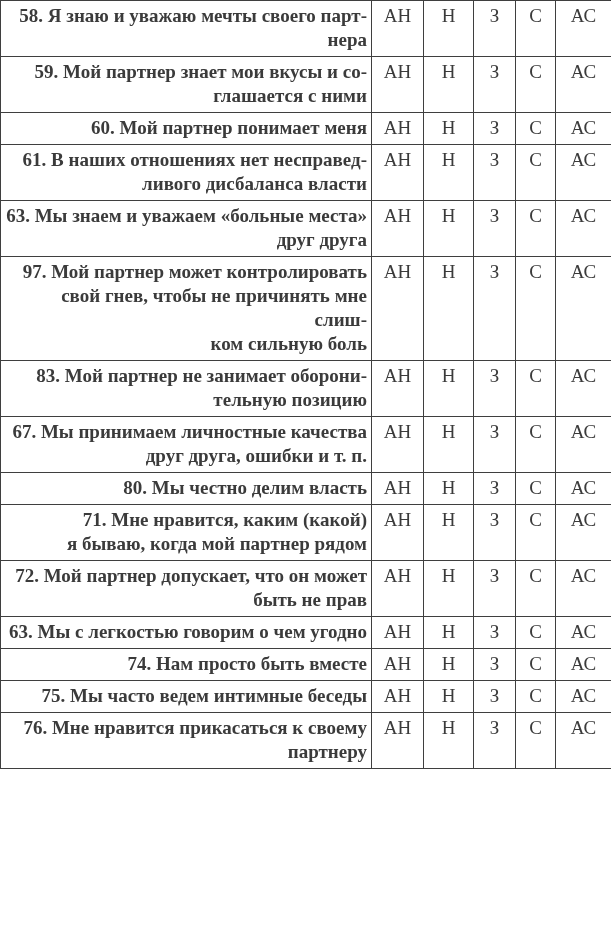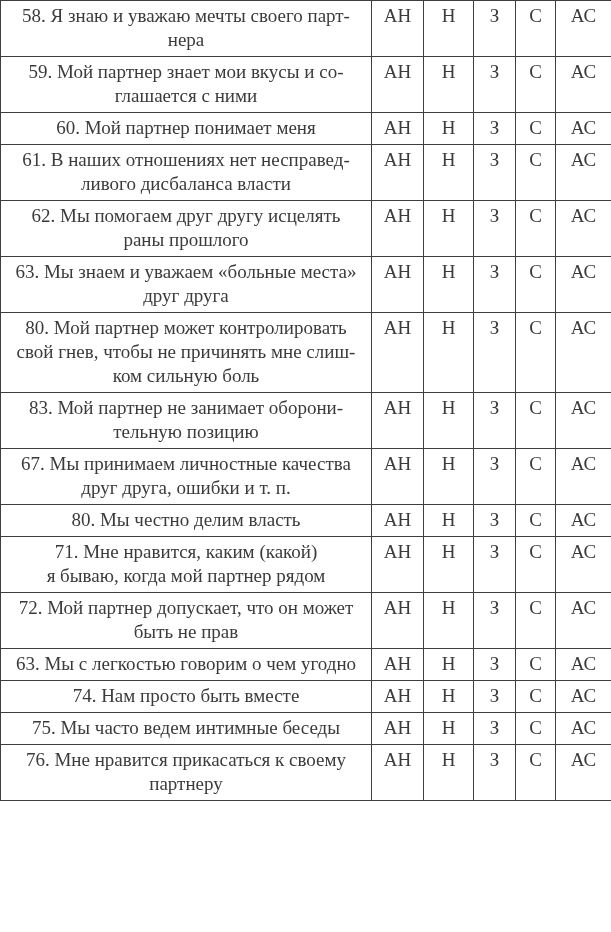--- a/index.html
+++ b/index.html
@@ -21,22 +21,23 @@
     border: 1.5px solid #3f3f3f;
     vertical-align: top;
     font-size: 19px;
     line-height: 24px;
     padding: 3px 4px 4px 4px;
     box-sizing: border-box;
   }
   td.statement {
     padding-left: 8px;
     padding-right: 6px;
-    text-align: center;
+    text-align: right;
     white-space: pre-line;
+    font-weight: bold;
   }
   td.answer {
     text-align: center;
   }
   col.c-statement { width: 371px; }
   col.c-a0 { width: 52px; }
   col.c-a1 { width: 50px; }
   col.c-a2 { width: 42px; }
   col.c-a3 { width: 40px; }
   col.c-a4 { width: 56px; }
@@ -83,39 +84,30 @@
       <tr>
     <td class="statement">61. В наших отношениях нет несправед-
 ливого дисбаланса власти</td>
   <td class="answer">АН</td>
         <td class="answer">Н</td>
         <td class="answer">З</td>
         <td class="answer">С</td>
         <td class="answer">АС</td>
       </tr>
       <tr>
-    <td class="statement">62. Мы помогаем друг другу исцелять
-раны прошлого</td>
-  <td class="answer">АН</td>
-        <td class="answer">Н</td>
-        <td class="answer">З</td>
-        <td class="answer">С</td>
-        <td class="answer">АС</td>
-      </tr>
-      <tr>
     <td class="statement">63. Мы знаем и уважаем «больные места»
 друг друга</td>
   <td class="answer">АН</td>
         <td class="answer">Н</td>
         <td class="answer">З</td>
         <td class="answer">С</td>
         <td class="answer">АС</td>
       </tr>
       <tr>
-    <td class="statement">80. Мой партнер может контролировать
+    <td class="statement">97. Мой партнер может контролировать
 свой гнев, чтобы не причинять мне слиш-
 ком сильную боль</td>
   <td class="answer">АН</td>
         <td class="answer">Н</td>
         <td class="answer">З</td>
         <td class="answer">С</td>
         <td class="answer">АС</td>
       </tr>
       <tr>
     <td class="statement">83. Мой партнер не занимает оборони-

